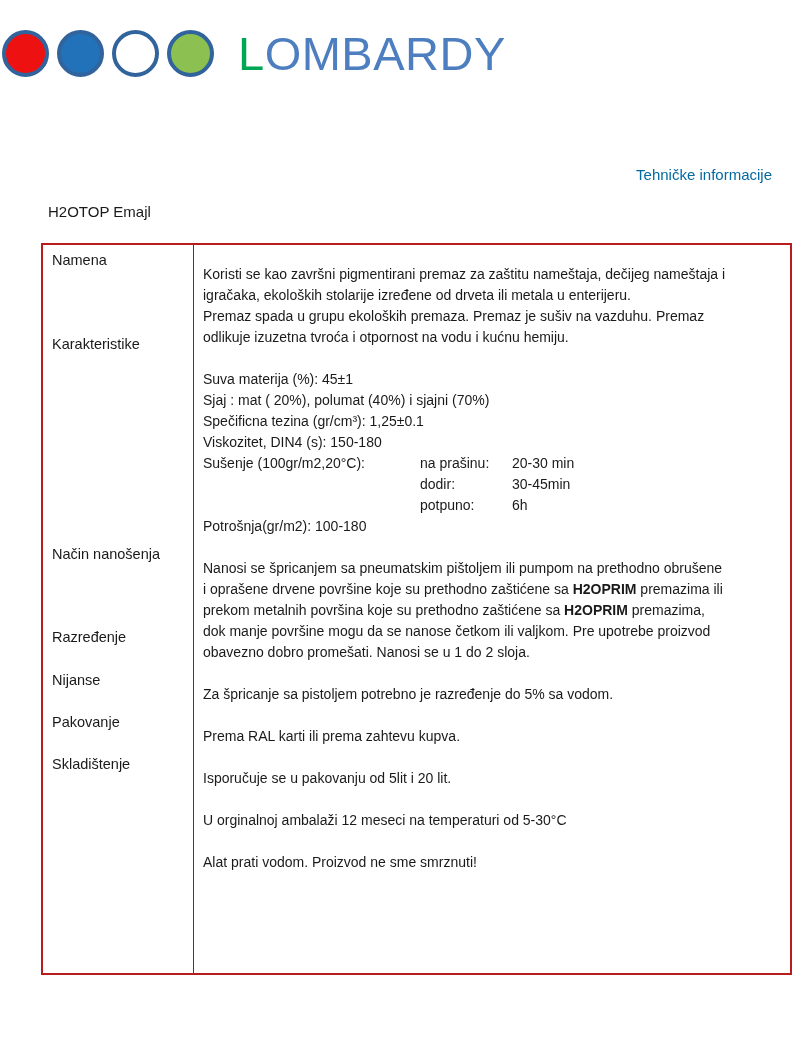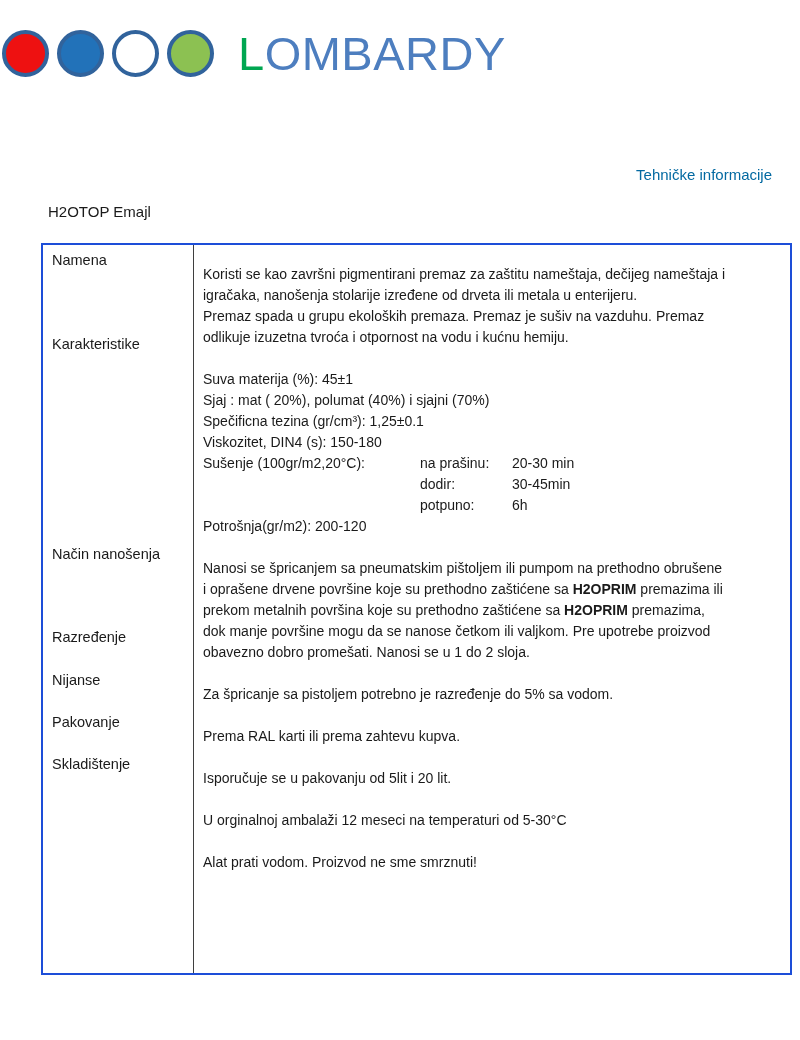--- a/index.html
+++ b/index.html
@@ -32,21 +32,21 @@
 
   
   .doc-type { position: absolute; top: 166px; right: 28px; font-size: 15px; color: #0369a1; }
   .product-title { position: absolute; top: 203px; left: 48px; font-size: 15px; color: #1a1a1a; }
 
   
   .spec-table {
     position: absolute;
     left: 41px; top: 243px;
     width: 751px; height: 732px;
-    border: 2px solid #1d4ed8;
+    border: 2px solid #b91c1c;
     background: #ffffff;
   }
   .table-divider {
     position: absolute;
     left: 150px; top: 0; bottom: 0;
     width: 1px;
     background: #3f3f3f;
   }
   .row-label {
     position: absolute;
@@ -96,32 +96,32 @@
         <div class="row-label" style="top: 5px;">Namena</div>
         <div class="row-label" style="top: 89px;">Karakteristike</div>
         <div class="row-label" style="top: 299px;">Način nanošenja</div>
         <div class="row-label" style="top: 382px;">Razređenje</div>
         <div class="row-label" style="top: 425px;">Nijanse</div>
         <div class="row-label" style="top: 467px;">Pakovanje</div>
         <div class="row-label" style="top: 509px;">Skladištenje</div>
       </div>
     <div class="table-content" id="table-content">
         <div class="content-line"><span>Koristi se kao završni  pigmentirani premaz za zaštitu nameštaja, dečijeg nameštaja i</span></div>
-        <div class="content-line"><span>igračaka, nanošenja stolarije izređene od  drveta ili metala u enterijeru.</span></div>
+        <div class="content-line"><span>igračaka, ekoloških stolarije izređene od  drveta ili metala u enterijeru.</span></div>
         <div class="content-line"><span>Premaz spada u grupu ekoloških premaza. Premaz je sušiv na vazduhu. Premaz</span></div>
         <div class="content-line"><span>odlikuje izuzetna tvroća i otpornost na vodu i kućnu hemiju.</span></div>
         <div class="content-line"></div>
         <div class="content-line"><span>Suva materija (%): 45±1</span></div>
         <div class="content-line"><span>Sjaj : mat ( 20%), polumat (40%) i sjajni (70%)</span></div>
         <div class="content-line"><span>Spečificna tezina (gr/cm³): 1,25±0.1</span></div>
         <div class="content-line"><span>Viskozitet, DIN4 (s): 150-180</span></div>
         <div class="content-line"><span class="col1">Sušenje (100gr/m2,20°C):</span><span class="col2">na prašinu:</span><span class="col3">20-30 min</span></div>
         <div class="content-line"><span class="col1"></span><span class="col2">dodir:</span><span class="col3">30-45min</span></div>
         <div class="content-line"><span class="col1"></span><span class="col2">potpuno:</span><span class="col3">6h</span></div>
-        <div class="content-line"><span>Potrošnja(gr/m2): 200-120</span></div>
+        <div class="content-line"><span>Potrošnja(gr/m2): 100-180</span></div>
         <div class="content-line"></div>
         <div class="content-line"><span>Nanosi se špricanjem sa pneumatskim pištoljem ili pumpom na prethodno obrušene</span></div>
         <div class="content-line"><span>i oprašene drvene površine koje su prethodno zaštićene sa </span><span class="bold">H2OPRIM</span><span> premazima ili</span></div>
         <div class="content-line"><span>prekom metalnih površina koje su prethodno zaštićene sa </span><span class="bold">H2OPRIM</span><span> premazima,</span></div>
         <div class="content-line"><span>dok manje površine mogu da se nanose četkom ili valjkom. Pre upotrebe proizvod</span></div>
         <div class="content-line"><span>obavezno dobro promešati. Nanosi se u 1 do 2 sloja.</span></div>
         <div class="content-line"></div>
         <div class="content-line"><span>Za špricanje sa pistoljem potrebno je razređenje do 5% sa vodom.</span></div>
         <div class="content-line"></div>
         <div class="content-line"><span>Prema RAL karti ili prema zahtevu kupva.</span></div>

